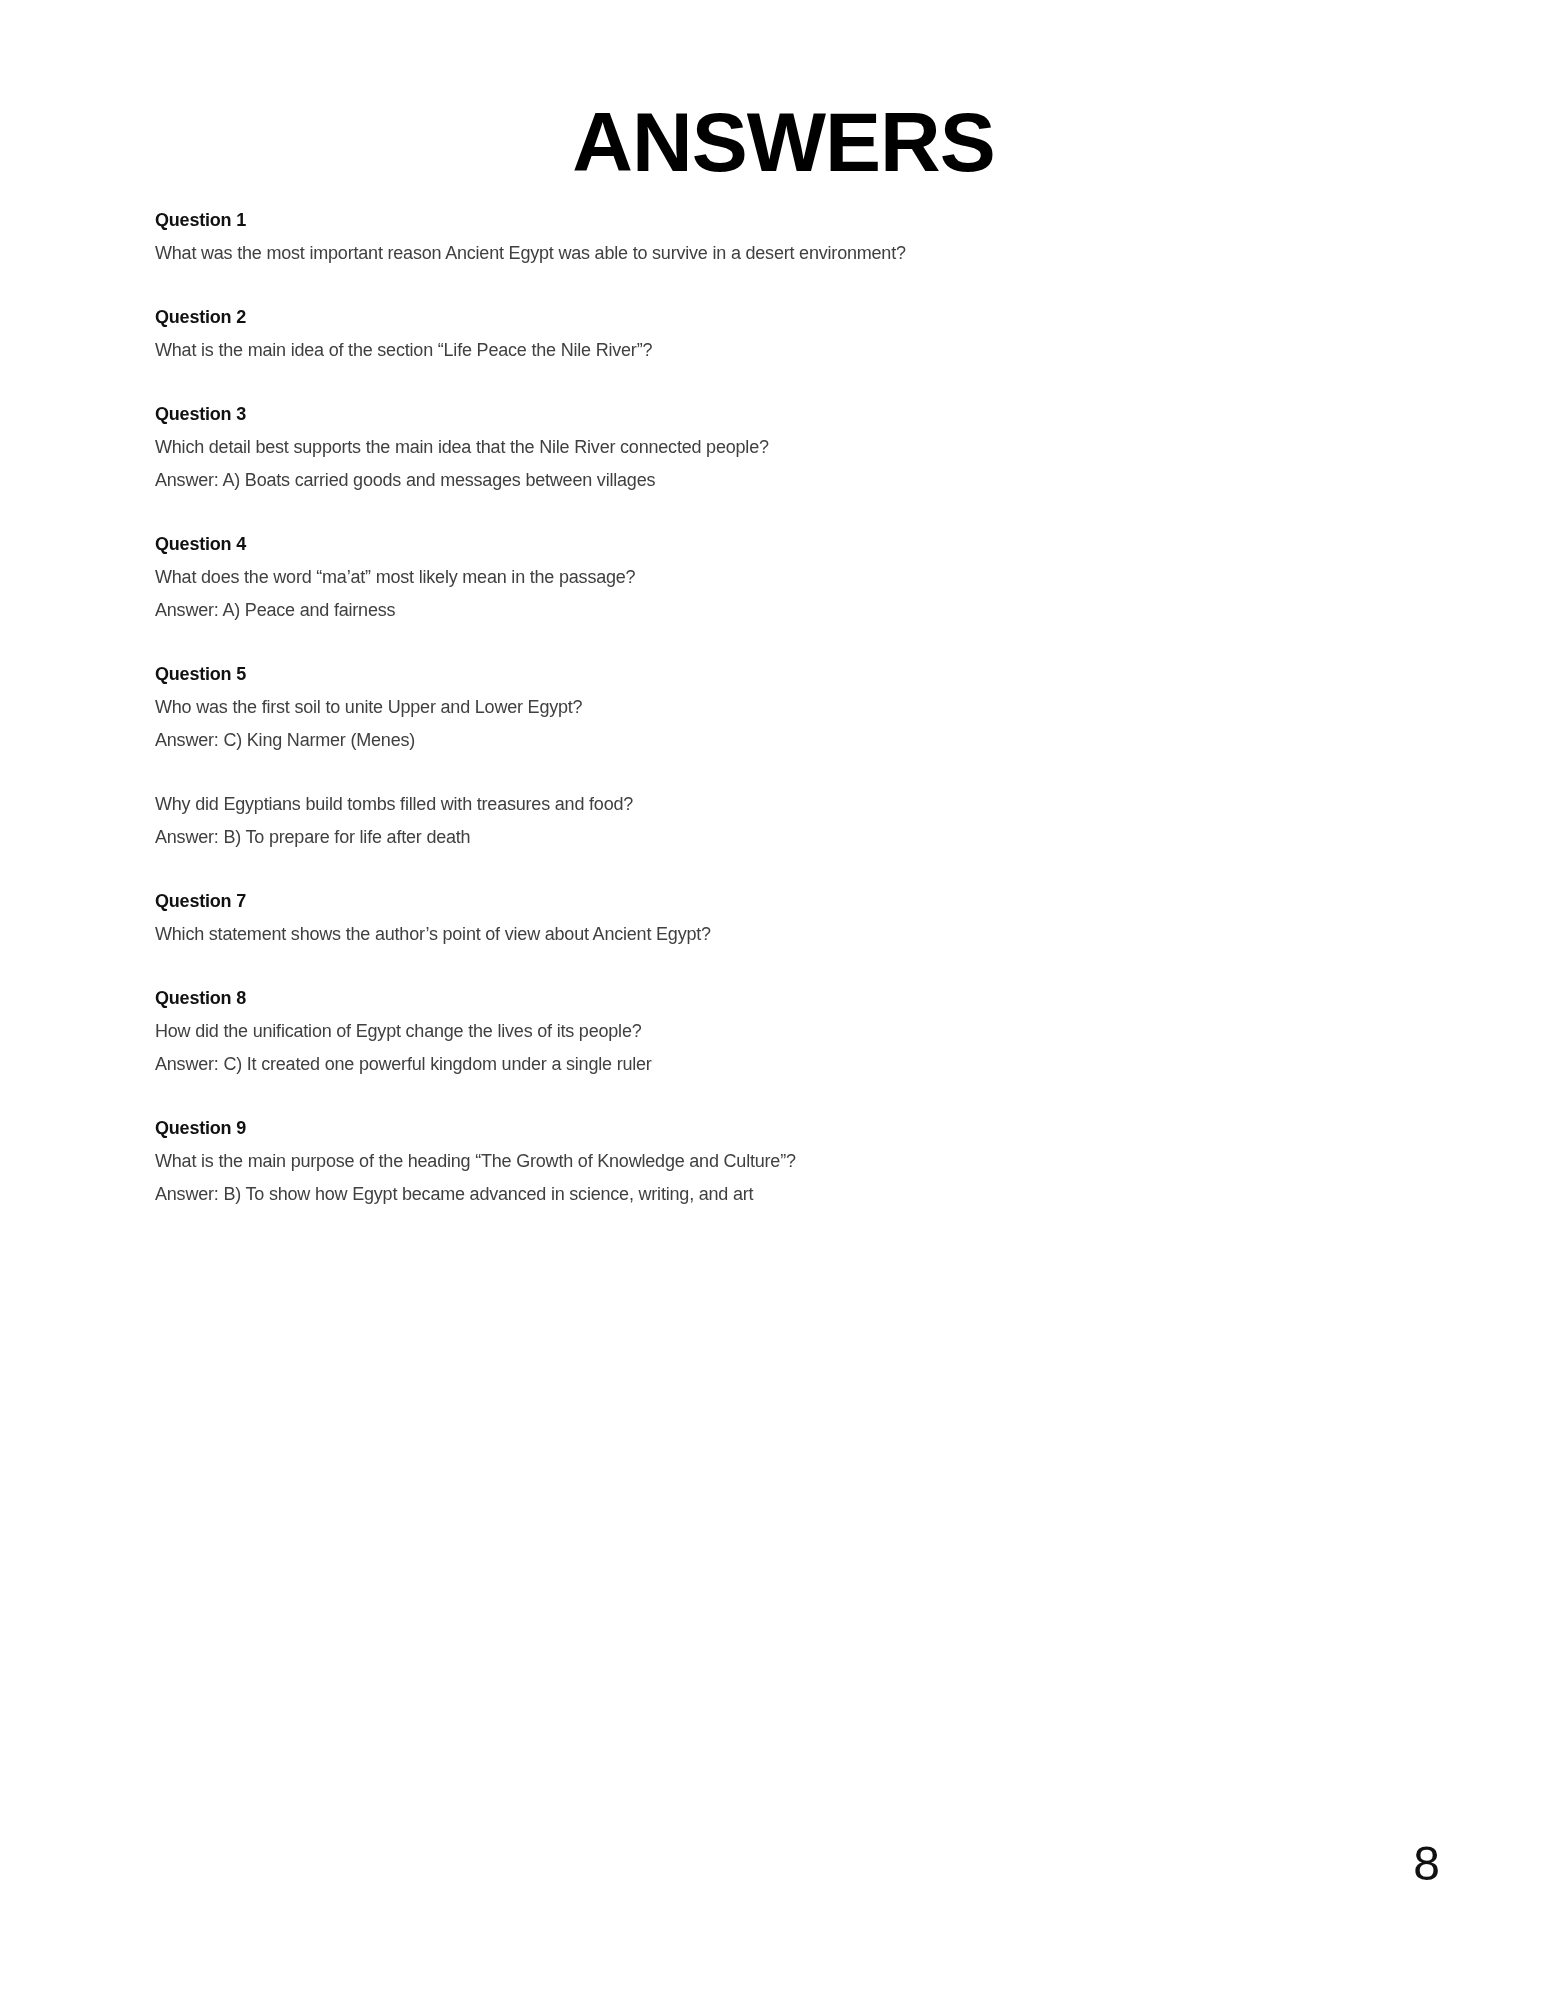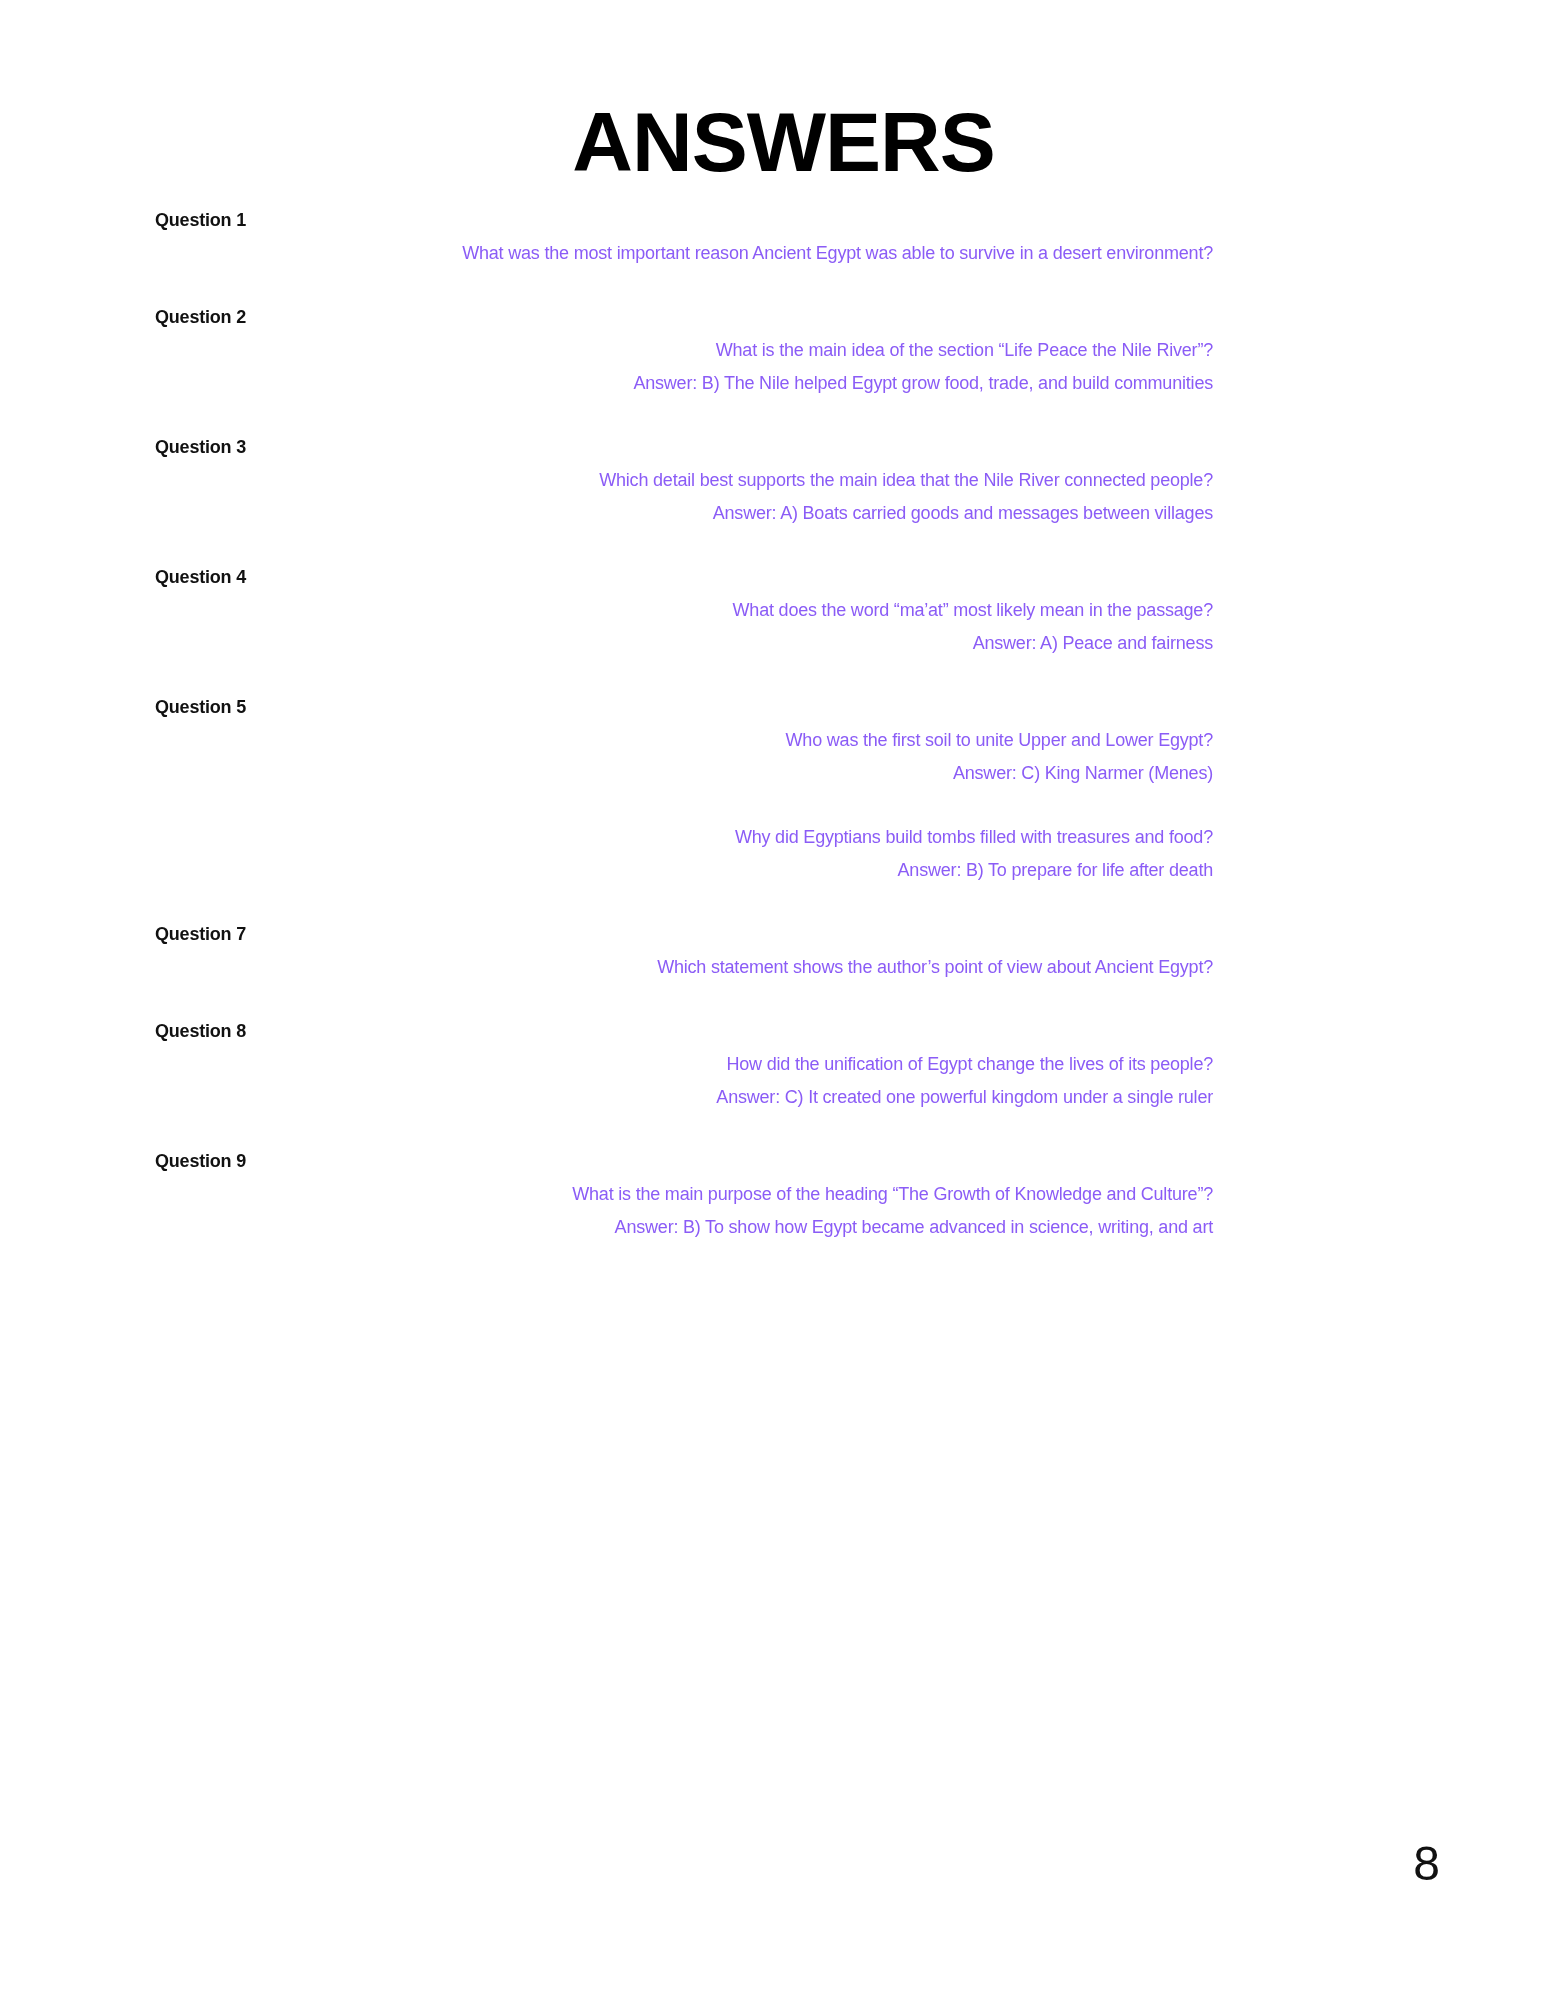--- a/index.html
+++ b/index.html
@@ -41,22 +41,21 @@
   }
   .qa-block {
     margin-bottom: 31px;
   }
   .q-label {
     font-weight: 700;
     color: #111111;
   }
   .q-text, .a-text {
     font-weight: 400;
-    color: #8b5cf6;
-    text-align: right;
+    color: #404040;
   }
   .page-number {
     position: absolute;
     top: 1840px;
     right: 116px;
     font-size: 48px;
     line-height: 1;
     font-weight: 400;
     color: #111111;
   }
@@ -71,21 +70,20 @@
   <div class="qa-list">
 
     <div class="qa-block">
       <div class="q-label">Question 1</div>
       <div class="q-text">What was the most important reason Ancient Egypt was able to survive in a desert environment?</div>
     </div>
 
     <div class="qa-block">
       <div class="q-label">Question 2</div>
       <div class="q-text">What is the main idea of the section “Life Peace the Nile River”?</div>
-      <div class="a-text">Answer: B) The Nile helped Egypt grow food, trade, and build communities</div>
     </div>
 
     <div class="qa-block">
       <div class="q-label">Question 3</div>
       <div class="q-text">Which detail best supports the main idea that the Nile River connected people?</div>
       <div class="a-text">Answer: A) Boats carried goods and messages between villages</div>
     </div>
 
     <div class="qa-block">
       <div class="q-label">Question 4</div>

